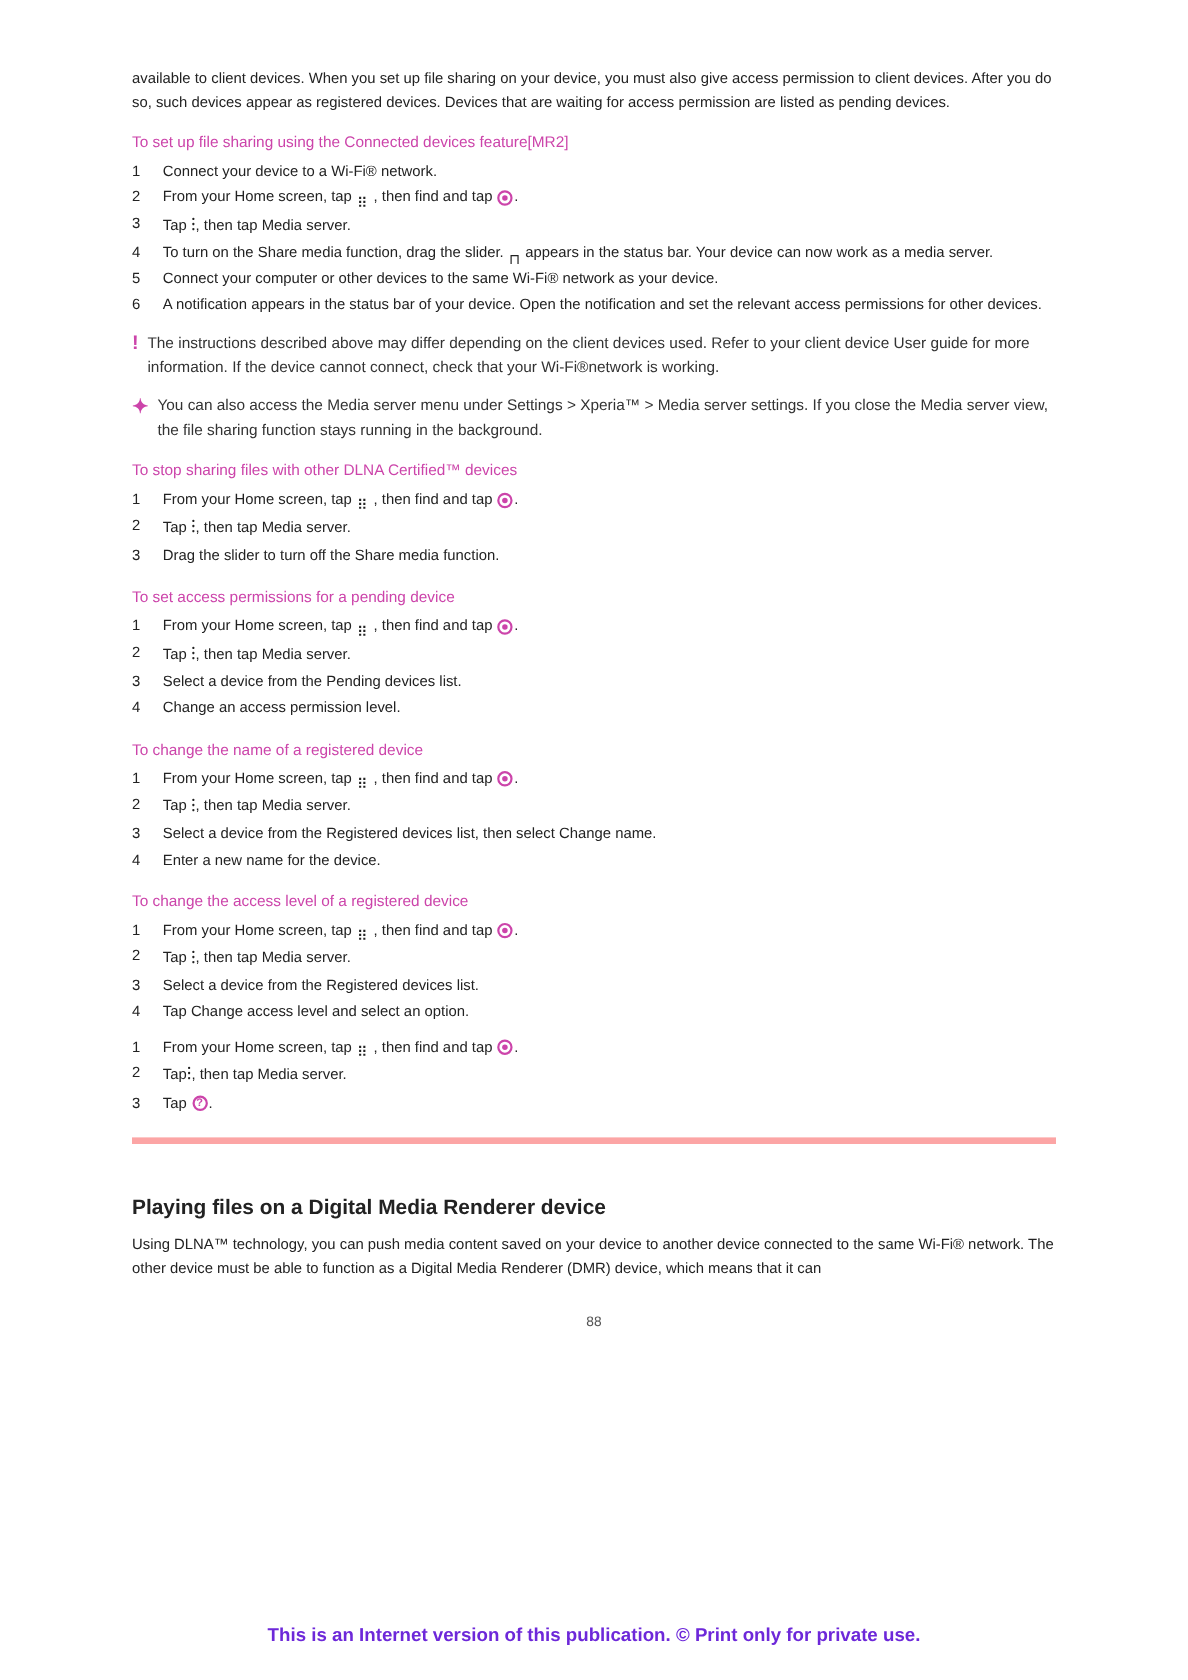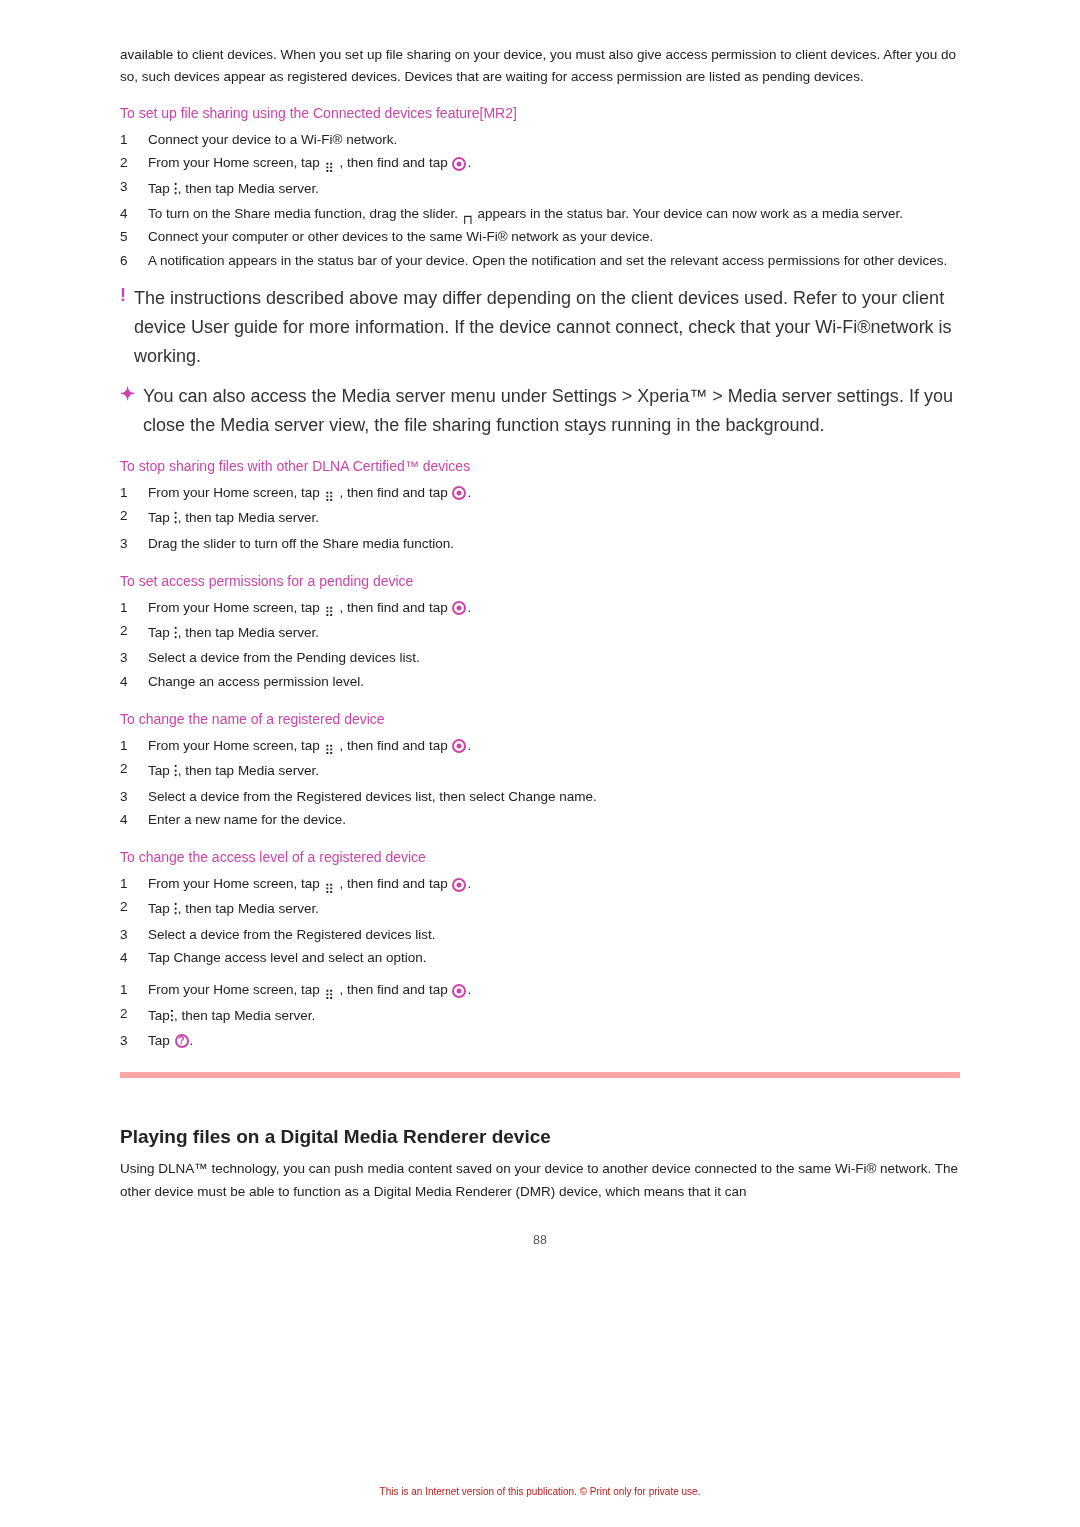--- a/index.html
+++ b/index.html
@@ -8,21 +8,21 @@
       font-family: Arial, sans-serif;
       font-size: 14px;
       color: #222222;
       width: 1080px;
       min-height: 1527px;
     }
     .page {
       width: 1080px;
       min-height: 1527px;
       background: #ffffff;
-      padding: 44px 120px 60px 120px;
+      padding: 60px 120px 60px 120px;
       position: relative;
     }
     .intro-text {
       font-size: 13.5px;
       line-height: 1.6;
       color: #222;
       margin-bottom: 18px;
     }
     .section-heading {
       color: #cc44aa;
@@ -71,21 +71,21 @@
     }
     .note-icon.exclaim {
       color: #cc44aa;
       font-size: 18px;
     }
     .note-icon.star {
       color: #cc44aa;
       font-size: 18px;
     }
     .note-text {
-      font-size: 18px;
+      font-size: 14px;
       line-height: 1.6;
       color: #333;
     }
     .section-title {
       font-size: 19px;
       font-weight: bold;
       color: #222;
       margin-top: 30px;
       margin-bottom: 10px;
     }
@@ -94,22 +94,23 @@
       line-height: 1.65;
       color: #222;
       margin-bottom: 10px;
     }
     .page-footer {
       position: absolute;
       bottom: 30px;
       left: 0;
       right: 0;
       text-align: center;
-      font-size: 10px;
-      color: #b91c1c;
+      font-size: 17px;
+      color: #6d28d9;
+      font-weight: bold;
     }
     .page-number {
       font-size: 12.5px;
       color: #555;
       text-align: center;
       margin-top: 30px;
       margin-bottom: 2px;
     }
     
     .icon-dots {

